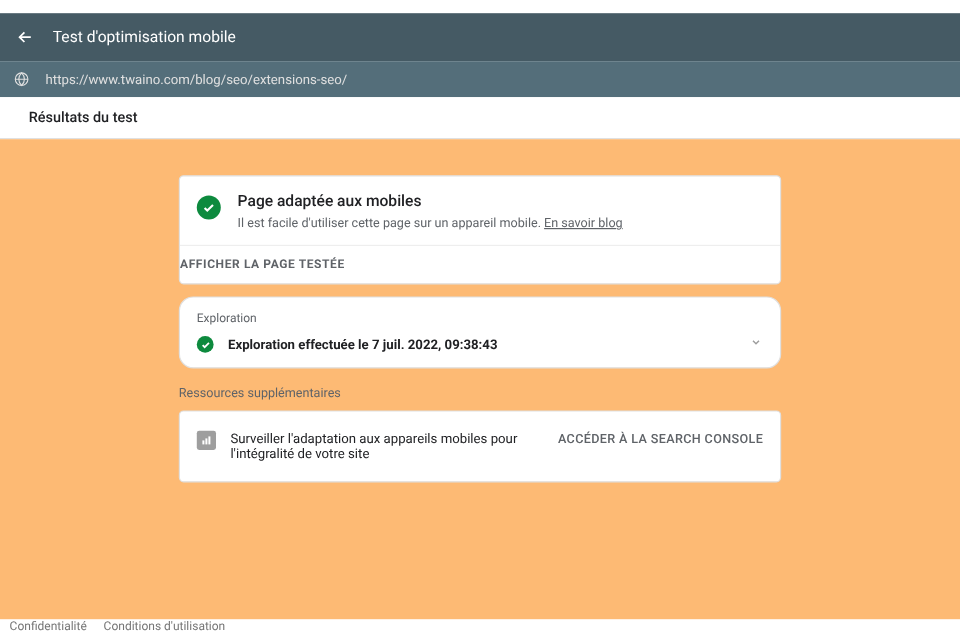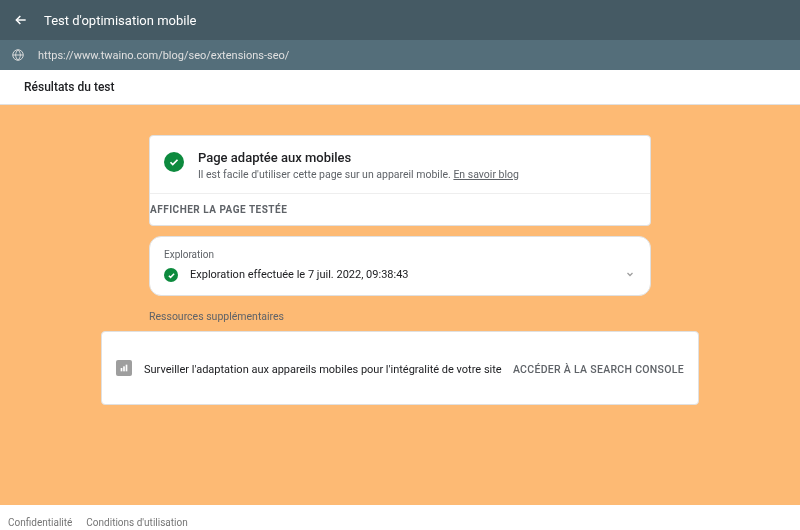--- a/index.html
+++ b/index.html
@@ -13,20 +13,21 @@
     position: relative;
   }
   .header {
     background: #455a64;
     color: #fff;
     height: 40px;
     display: flex;
     align-items: center;
     padding: 0 12px;
     font-size: 13px;
+    margin-top: 11px;
   }
   .back-arrow {
     width: 18px; height: 18px;
     display: inline-flex;
     align-items: center;
     justify-content: center;
     margin-right: 14px;
     cursor: pointer;
   }
   .subheader {
@@ -123,46 +124,47 @@
     border-radius: 12px;
     padding: 12px 14px 12px 14px;
   }
   .detail-header {
     font-size: 10px;
     color: #5f6368;
     margin-bottom: 8px;
   }
   .detail-row {
     display: flex;
-    align-items: flex-start;
+    align-items: flex-end;
     font-size: 11px;
     color: #202124;
+    font-weight: bold;
   }
   .check-sm {
     width: 14px; height: 14px;
     background: #0d8a3e;
     border-radius: 50%;
     display: inline-flex;
     align-items: center;
     justify-content: center;
     flex-shrink: 0;
     margin-right: 12px;
   }
   .chevron {
     margin-left: auto;
     color: #9e9e9e;
   }
   .resource-card {
     background: #fff;
-    width: 598px;
+    width: 502px;
     border: 1px solid #e0e0e0;
     border-radius: 4px;
-    padding: 28px 14px;
-    display: flex;
-    align-items: flex-end;
+    padding: 16px 14px;
+    display: flex;
+    align-items: flex-start;
     font-size: 11px;
   }
   .bar-icon {
     width: 16px; height: 16px;
     background: #9e9e9e;
     border-radius: 2px;
     display: inline-flex;
     align-items: center;
     justify-content: center;
     margin-right: 12px;

